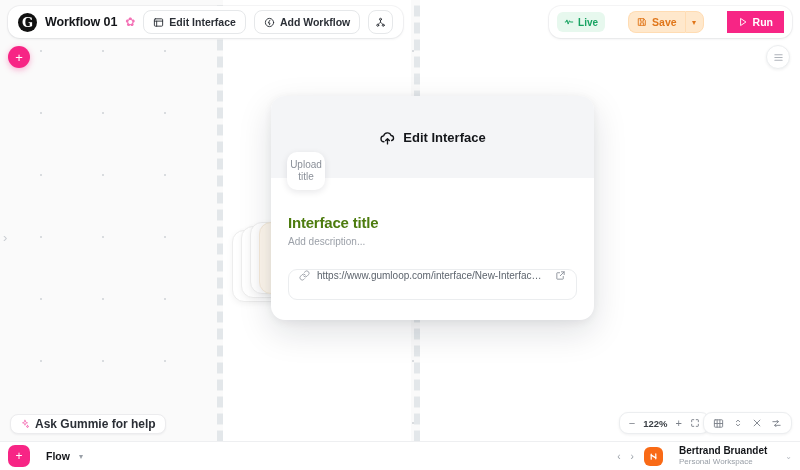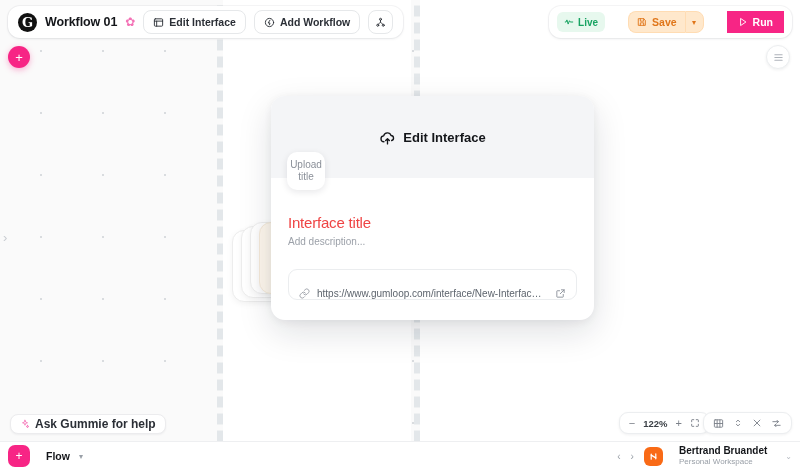--- a/index.html
+++ b/index.html
@@ -150,26 +150,26 @@
   .upload-box {
     position: absolute; left: 16px; top: 56px;
     width: 38px; height: 38px; border-radius: 10px;
     background: #fff;
     box-shadow: 0 2px 7px rgba(16,24,40,.10);
     display: flex; flex-direction: column;
     align-items: center; justify-content: center;
     font-size: 10px; color: #8b9099; line-height: 1.25; text-align: center;
   }
   .modal-body { padding: 36px 17px 0 17px; }
-  .iface-title { font-size: 15px; font-weight: 400; color: #ef4444; letter-spacing: -.2px; }
+  .iface-title { font-size: 15px; font-weight: 700; color: #4d7c0f; letter-spacing: -.2px; }
   .iface-desc { font-size: 10px; color: #9ca1a9; margin-top: 5px; }
   .url-field {
     margin-top: 22px; height: 31px;
     border: 1px solid #ebedef; border-radius: 9px;
-    display: flex; align-items: flex-end; gap: 7px;
+    display: flex; align-items: flex-start; gap: 7px;
     padding: 0 10px; background: #fff;
   }
   .url-text {
     flex: 1; font-size: 10px; color: #5d646d;
     overflow: hidden; white-space: nowrap; text-overflow: ellipsis;
   }
 
   
   .gummie-btn {
     position: absolute; left: 10px; top: 414px;

